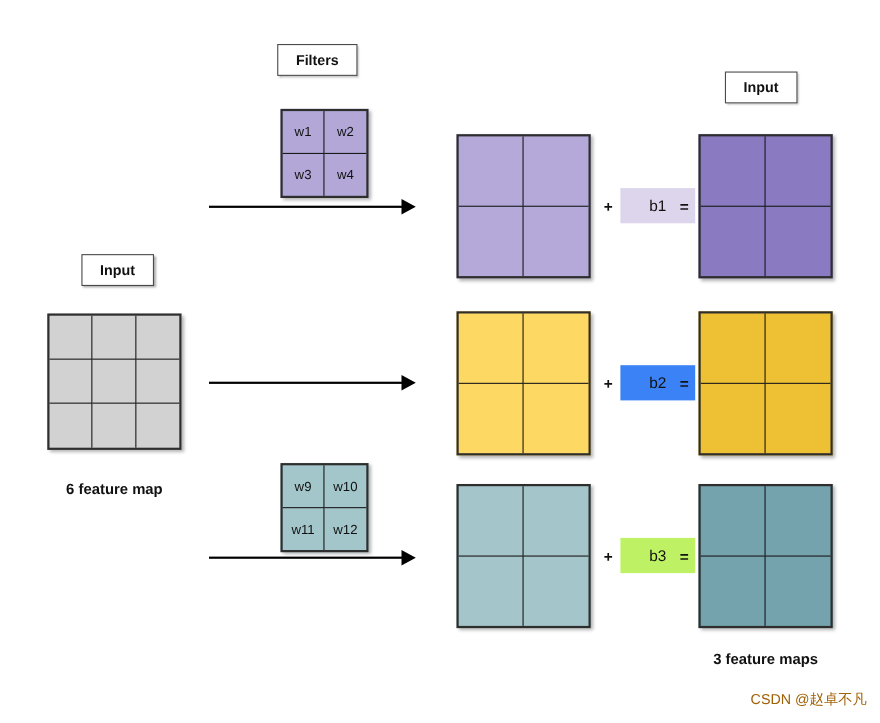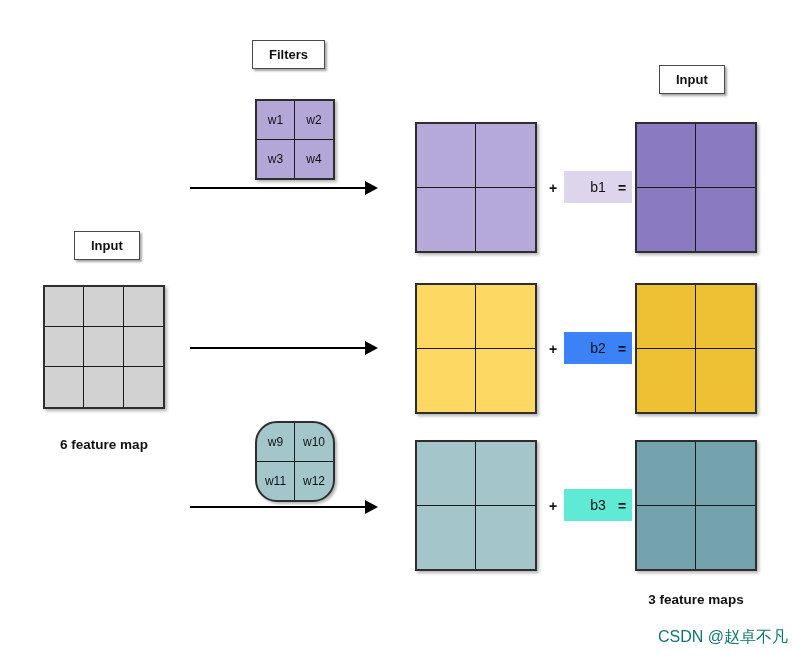--- a/index.html
+++ b/index.html
@@ -60,21 +60,21 @@
   .bias{
     position:absolute;left:564px;width:68px;height:32px;
     display:flex;align-items:center;justify-content:center;font-size:14px;
   }
   .b0{top:171px;}.b1{top:332px;}.b2{top:489px;}
 
   
   .caption{position:absolute;font-weight:bold;font-size:13.5px;text-align:center;width:122px;}
   .pos-input-caption{left:43px;top:437px;}
   .pos-output-caption{left:635px;top:592px;}
-  .watermark{position:absolute;right:12px;top:627px;font-size:16px;color:#0f766e;white-space:nowrap;margin-left:35px;}
+  .watermark{position:absolute;right:12px;top:627px;font-size:13px;color:#a16207;white-space:nowrap;margin-left:35px;}
 </style>
 </head>
 <body>
 
 <div class="diagram">
 
   <div class="label-box pos-filters-label">Filters</div>
   <div class="label-box pos-input-label">Input</div>
   <div class="label-box pos-output-label">Input</div>
 
@@ -130,38 +130,38 @@
   <div class="op plus op1">+</div>
   <div class="bias b1" style="background: #3b82f6;">b2</div>
   <div class="op equals op1">=</div>
   <div class="grid g2 out-grid r1" style="background: rgb(238, 193, 53);">
     <div class="cell"></div>
     <div class="cell"></div>
     <div class="cell"></div>
     <div class="cell"></div>
   </div>
 
-  <div class="grid g2 filter-grid f2" style="background: rgb(163, 198, 203); border-radius: 22px;">
+  <div class="grid g2 filter-grid f2" style="background: rgb(163, 198, 203);">
     <div class="cell">w9</div>
     <div class="cell">w10</div>
     <div class="cell">w11</div>
     <div class="cell">w12</div>
   </div>
   <div class="arrow a2">
     <div class="shaft"></div>
     <div class="head"></div>
   </div>
   <div class="grid g2 mid-grid r2" style="background: rgb(164, 197, 202);">
     <div class="cell"></div>
     <div class="cell"></div>
     <div class="cell"></div>
     <div class="cell"></div>
   </div>
   <div class="op plus op2">+</div>
-  <div class="bias b2" style="background: #5eead4; text-align: center;">b3</div>
+  <div class="bias b2" style="background: #bef264; text-align: center;">b3</div>
   <div class="op equals op2">=</div>
   <div class="grid g2 out-grid r2" style="background: rgb(116, 163, 174);">
     <div class="cell"></div>
     <div class="cell"></div>
     <div class="cell"></div>
     <div class="cell"></div>
   </div>
 
   <div class="caption pos-output-caption">3 feature maps</div>
   <div class="watermark">CSDN @赵卓不凡</div>

